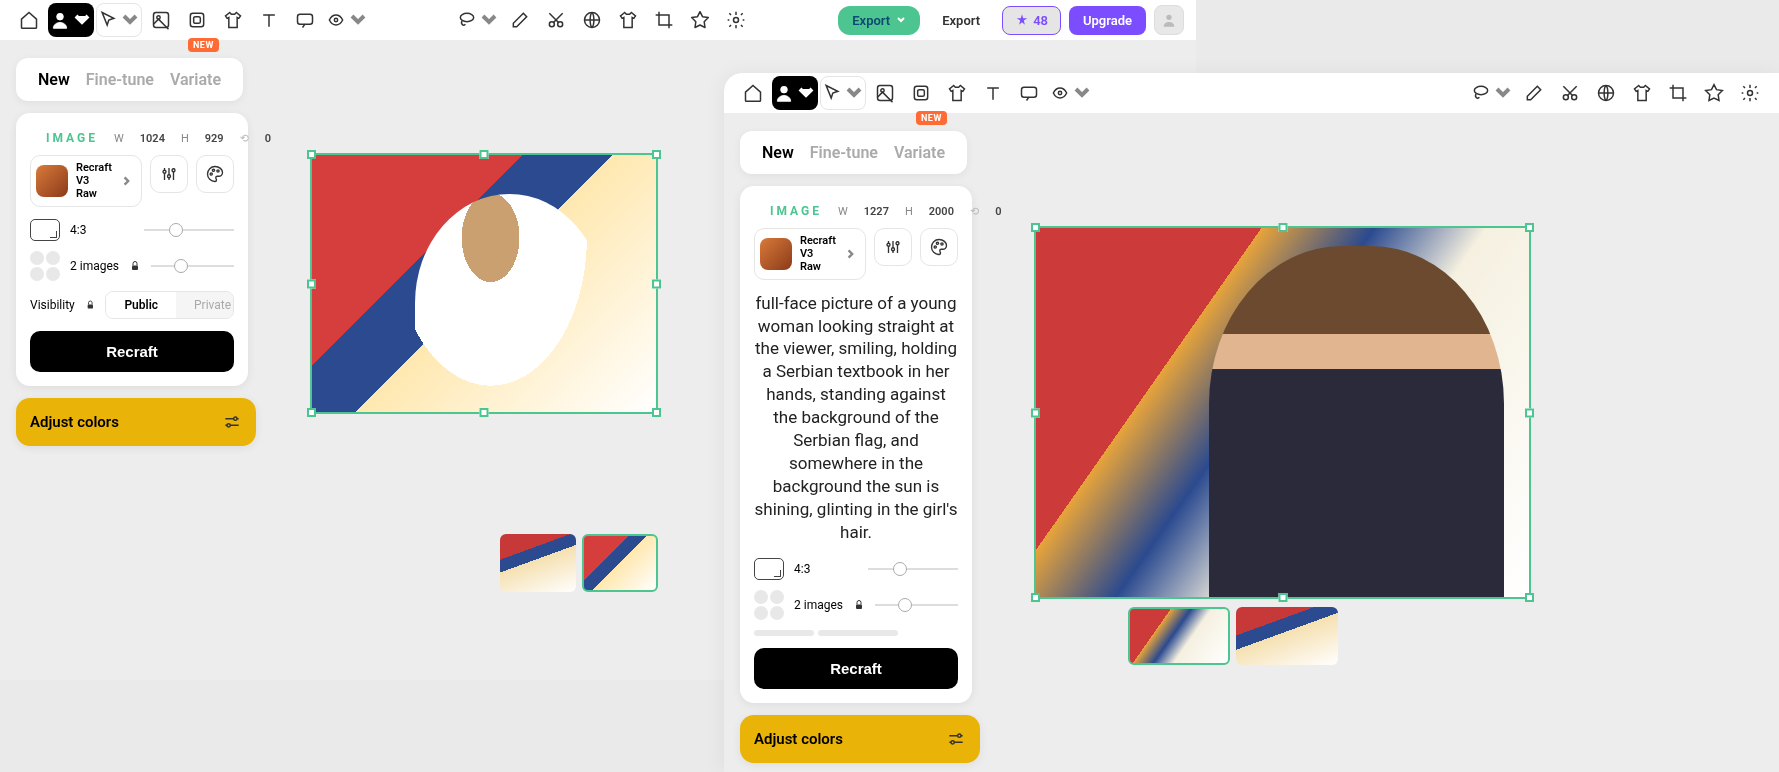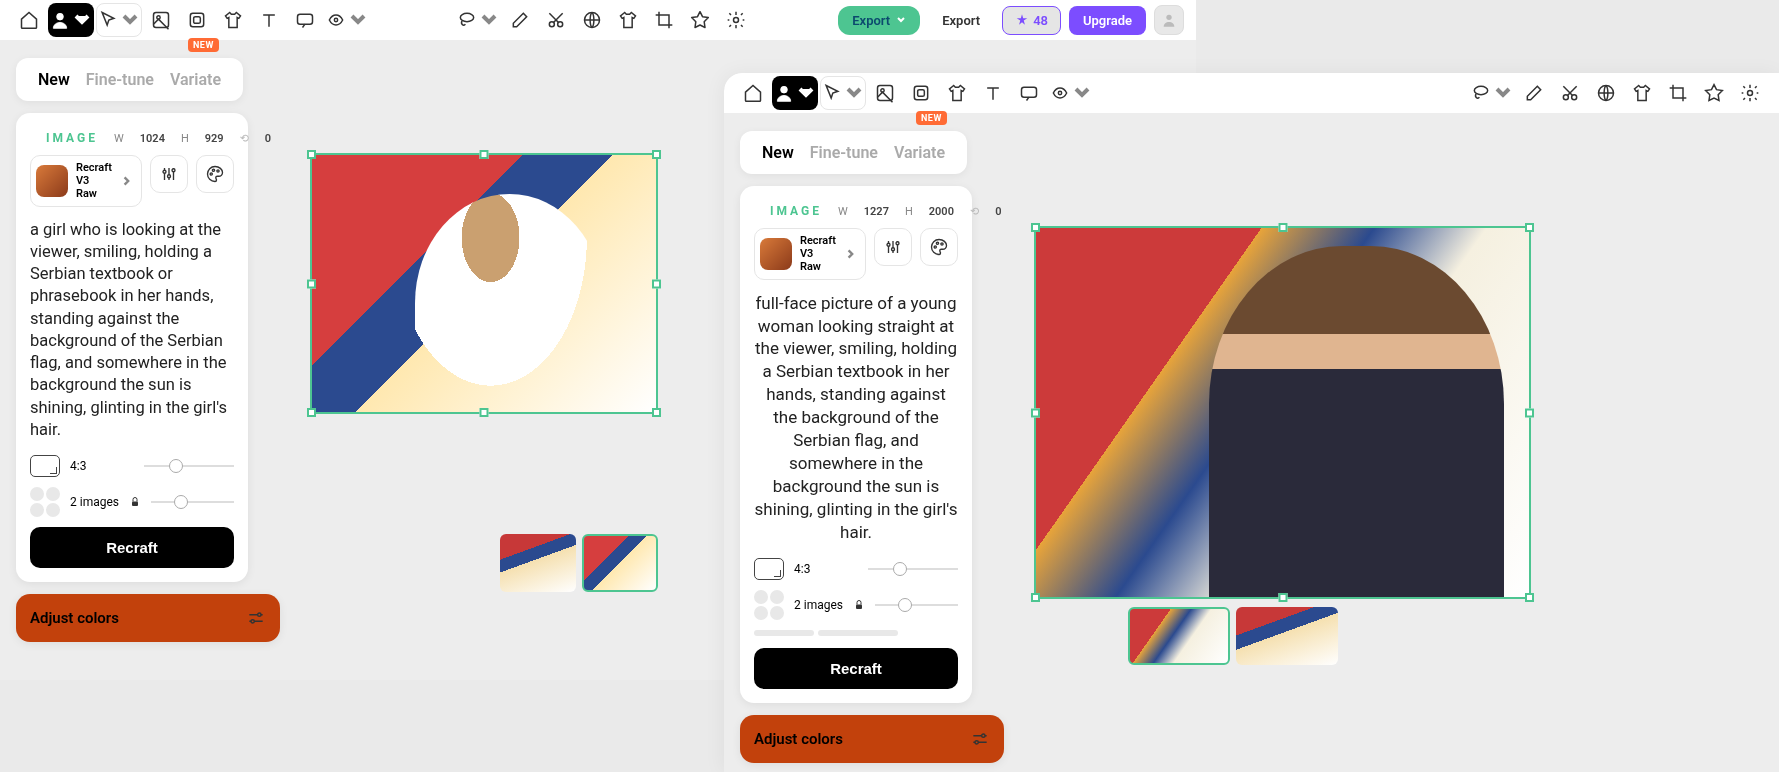--- a/index.html
+++ b/index.html
@@ -61,21 +61,21 @@
   .palette-dots { display: grid; grid-template-columns: 14px 14px; gap: 2px; }
   .palette-dots .dot { width: 14px; height: 14px; border-radius: 50%; background: #e8e8e8; }
   
   .visibility-row { display: flex; align-items: center; gap: 10px; font-size: 12px; margin-bottom: 12px; }
   .vis-toggle { display: flex; border: 1px solid #e5e5e5; border-radius: 8px; overflow: hidden; margin-left: auto; }
   .vis-opt { padding: 6px 18px; font-size: 12px; cursor: pointer; background: #f5f5f5; color: #aaa; }
   .vis-opt.active { background: #fff; color: #000; font-weight: 600; }
   
   .recraft-btn { width: 100%; background: #000; color: #fff; border: none; border-radius: 10px; padding: 12px; font-size: 15px; font-weight: 600; cursor: pointer; }
   
-  .adjust-panel { background: #c2410c; border-radius: 14px; margin: 12px 0 0 16px; padding: 14px; width: 264px; display: flex; align-items: center; justify-content: space-between; box-shadow: 0 2px 10px rgba(0,0,0,0.07); }
+  .adjust-panel { background: #eab308; border-radius: 14px; margin: 12px 0 0 16px; padding: 14px; width: 240px; display: flex; align-items: center; justify-content: space-between; box-shadow: 0 2px 10px rgba(0,0,0,0.07); }
   .adjust-label { font-size: 15px; font-weight: 600; }
   
   .canvas-area { position: absolute; }
   .app-1 .canvas-area { left: 310px; top: 153px; }
   .app-2 .canvas-area { left: 310px; top: 153px; }
   
   .selection { border: 2px solid #4dc591; position: relative; }
   .selection .handle { position: absolute; width: 9px; height: 9px; background: #fff; border: 2px solid #4dc591; }
   .h-tl { top: -5px; left: -5px; } .h-tr { top: -5px; right: -5px; }
   .h-bl { bottom: -5px; left: -5px; } .h-br { bottom: -5px; right: -5px; }
@@ -286,21 +286,20 @@
         </div>
       <div class="sq-btn">
           <svg viewBox="0 0 24 24" fill="none" stroke="#333" stroke-width="1.8" style="width:18px;height:18px">
             <path d="M12 2a10 10 0 100 20c1 0 2-1 2-2s-1-2-1-3 1-2 2-2h2a5 5 0 005-5c0-4-4-8-10-8z"></path>
             <circle cx="7" cy="12" r="1.5"></circle>
             <circle cx="10" cy="7" r="1.5"></circle>
             <circle cx="16" cy="8" r="1.5"></circle>
           </svg>
         </div>
     </div>
-    <div class="prompt">a girl who is looking at the viewer, smiling, holding a Serbian textbook or phrasebook in her hands, standing against the background of the Serbian flag, and somewhere in the background the sun is shining, glinting in the girl's hair.</div>
     <div class="control-row">
       <div class="aspect-box"></div>
       <span>4:3</span>
       <div class="slider">
           <div class="slider-thumb" style="left:28%"></div>
         </div>
     </div>
     <div class="control-row">
       <div class="palette-dots">
           <div class="dot"></div>
@@ -309,20 +308,31 @@
           <div class="dot"></div>
         </div>
       <span>2 images</span>
       <svg class="lock-icon" viewBox="0 0 24 24" fill="#333">
           <rect x="6" y="11" width="12" height="9" rx="2"></rect>
           <path d="M8 11V7a4 4 0 118 0v4" fill="none" stroke="#333" stroke-width="2"></path>
         </svg>
       <div class="slider">
           <div class="slider-thumb" style="left:28%"></div>
         </div>
+    </div>
+    <div class="visibility-row">
+      <span>Visibility</span>
+      <svg class="lock-icon" viewBox="0 0 24 24" fill="#333">
+          <rect x="6" y="11" width="12" height="9" rx="2"></rect>
+          <path d="M8 11V7a4 4 0 118 0v4" fill="none" stroke="#333" stroke-width="2"></path>
+        </svg>
+      <div class="vis-toggle">
+        <div class="vis-opt active">Public</div>
+        <div class="vis-opt">Private</div>
+      </div>
     </div>
     <button class="recraft-btn">Recraft</button>
   </div>
 
   <div class="adjust-panel">
     <span class="adjust-label">Adjust colors</span>
     <svg style="width:20px;height:20px" viewBox="0 0 24 24" fill="none" stroke="#333" stroke-width="1.8">
         <path d="M4 8h10M18 8h2M4 16h2M10 16h10"></path>
         <circle cx="16" cy="8" r="2"></circle>
         <circle cx="8" cy="16" r="2"></circle>

